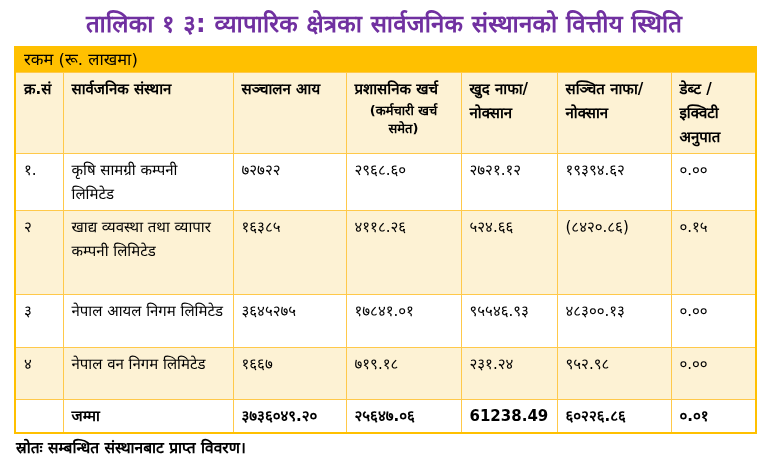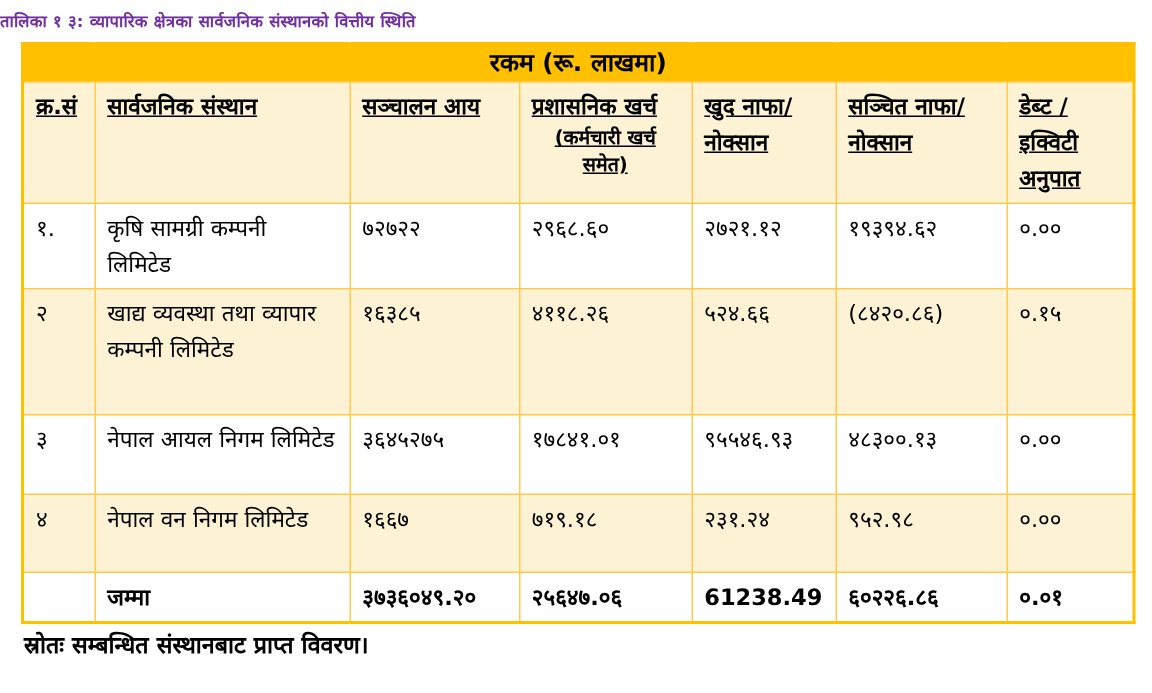--- a/index.html
+++ b/index.html
@@ -7,55 +7,55 @@
   .page {
     position:relative;
     width:768px; height:462px;
     background:#ffffff;
     font-family:"DejaVu Sans","Liberation Sans",sans-serif;
     color:#000;
     overflow:hidden;
   }
   .title {
     padding-top:6px;
+    text-align:center;
     color:#7030A0;
     font-weight:bold;
-    font-size:11px;
+    font-size:24px;
     letter-spacing:0.2px;
   }
   table.fin {
     margin:7px 0 0 14px;
     width:741px;
     border-collapse:collapse;
     table-layout:fixed;
     border:2px solid #FFC000;
   }
   table.fin td, table.fin th {
     border:1.5px solid #FFC94A;
     vertical-align:top;
     padding:4px 8px;
     font-size:15px;
     line-height:1.6;
     text-align:left;
     word-break:normal;
   }
   tr.banner-row td {
     background:#FFC000;
-    text-align:center;
-    font-weight:bold;
+    text-align:left;
+    font-weight:normal;
     font-size:16.5px;
     padding:1px 8px 2px 8px;
     line-height:1.3;
     border:none;
   }
   tr.header-row { height:76px; }
   tr.header-row th {
     background:#FDF2D4;
     font-weight:bold;
-    text-decoration:underline;
   }
   th.c3,th.c4,th.c5,th.c6 { text-align:center; }
   .sublabel {
     display:block;
     font-size:13px;
     font-weight:bold;
     text-align:center;
     line-height:1.35;
     margin-top:1px;
   }

